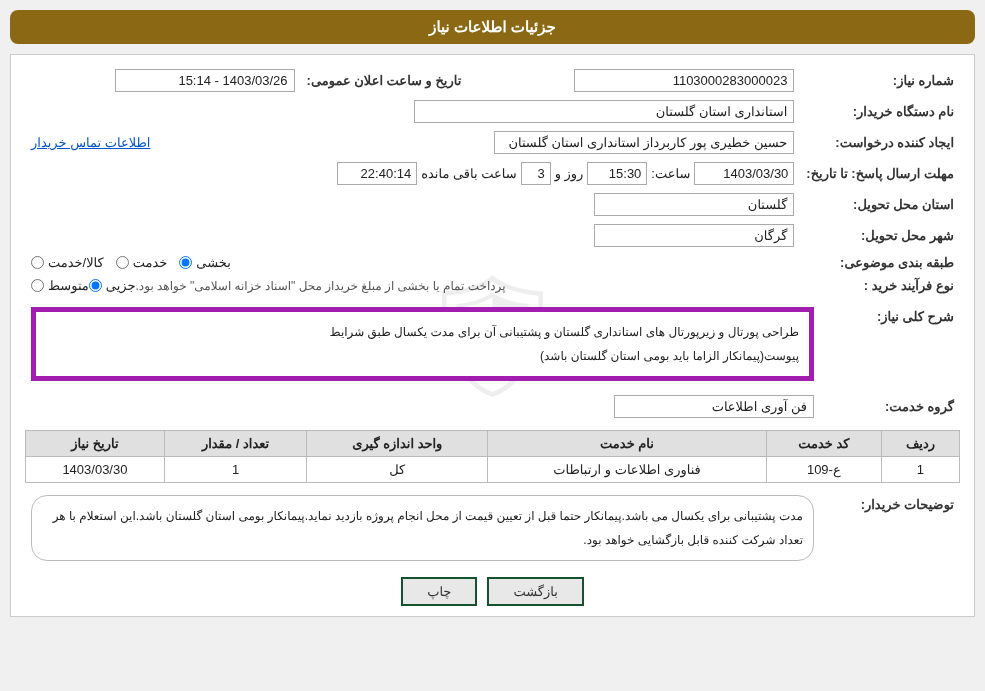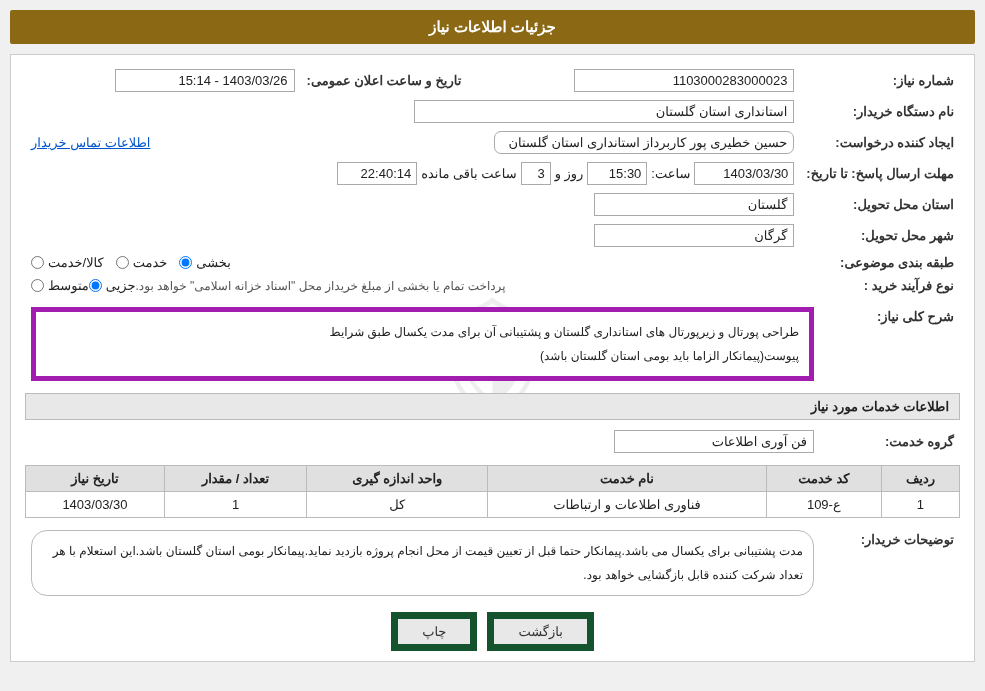--- a/index.html
+++ b/index.html
@@ -17,21 +17,21 @@
       padding: 10px;
     }
     .header-bar {
       background: #8B6914;
       color: #fff;
       text-align: center;
       padding: 8px 14px;
       font-size: 15px;
       font-weight: bold;
       margin-bottom: 10px;
-      border-radius: 2px;
+      border-radius: 8px;
     }
     .main-card {
       background: #fff;
       border: 1px solid #ccc;
       padding: 10px 14px;
     }
     .info-table {
       width: 100%;
       border-collapse: collapse;
       margin-bottom: 6px;
@@ -103,21 +103,21 @@
       text-align: center;
     }
     .btn-row {
       display: flex;
       justify-content: center;
       gap: 10px;
       margin-top: 12px;
     }
     .btn {
       padding: 5px 24px;
-      border: 7px solid #14532d;
+      border: 2px solid #14532d;
       cursor: pointer;
       font-size: 13px;
       font-family: Tahoma, Arial, sans-serif;
     }
     .btn-back {
       background: #e8e8e8;
       color: #333;
     }
     .btn-print {
       background: #e8e8e8;
@@ -196,21 +196,21 @@
         <tr>
           <td class="label-cell">نام دستگاه خریدار:</td>
           <td class="value-cell" colspan="3">
             <span class="input-box input-box-wide" style="min-width:380px; display:inline-block;">استانداری استان گلستان</span>
           </td>
         </tr>
 
         <tr>
           <td class="label-cell">ایجاد کننده درخواست:</td>
           <td class="value-cell" colspan="2">
-            <span class="input-box" style="min-width:300px; display:inline-block;border-radius:7px;">حسین خطیری پور کاربرداز استانداری استان گلستان</span>
+            <span class="input-box" style="min-width:300px; display:inline-block;">حسین خطیری پور کاربرداز استانداری استان گلستان</span>
           </td>
           <td class="value-cell" style="text-align:left;margin-top:35px;">
             <span class="link-blue">اطلاعات تماس خریدار</span>
           </td>
         </tr>
 
         <tr>
           <td class="label-cell">مهلت ارسال پاسخ: تا تاریخ:</td>
           <td class="value-cell" colspan="3">
             <div class="row-date">
@@ -283,21 +283,20 @@
             <tr>
           <td class="label-cell" style="vertical-align:top; padding-top:6px;">شرح کلی نیاز:</td>
           <td>
             <div class="sherh-box" style="white-space:pre-line;">طراحی پورتال و زیرپورتال های استانداری گلستان و پشتیبانی آن برای مدت یکسال طبق شرایط
 پیوست(پیمانکار الزاما باید بومی استان گلستان باشد)</div>
           </td>
         </tr>
       </tbody>
         </table>
 
-      <div class="section-title">اطلاعات خدمات مورد نیاز</div>
 
       <table class="info-table">
         <tbody>
             <tr>
           <td class="label-cell">گروه خدمت:</td>
           <td>
             <span class="input-box" style="min-width:200px; display:inline-block;">فن آوری اطلاعات</span>
           </td>
         </tr>
       </tbody>

